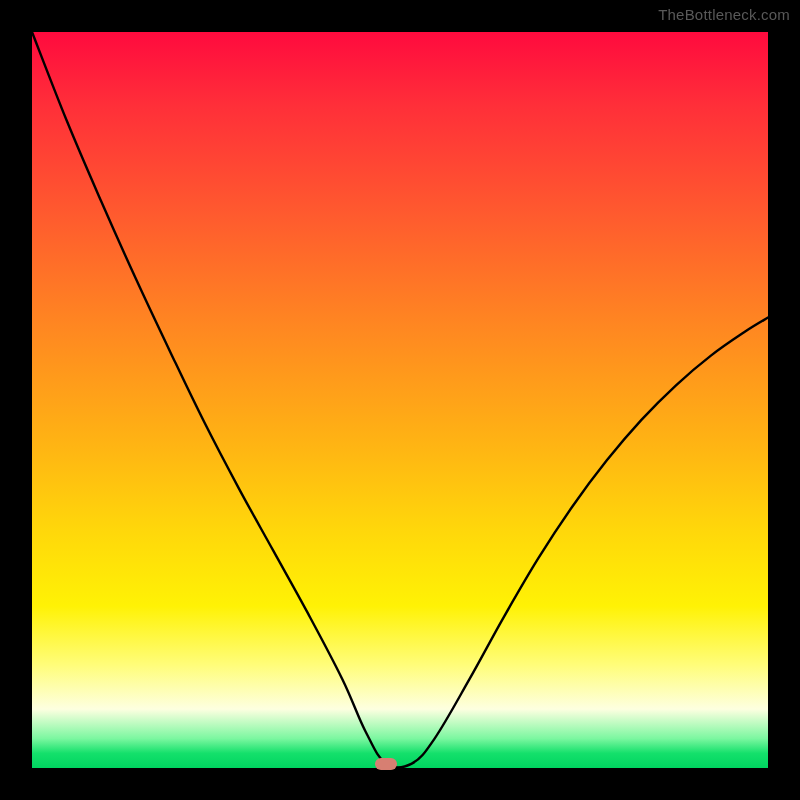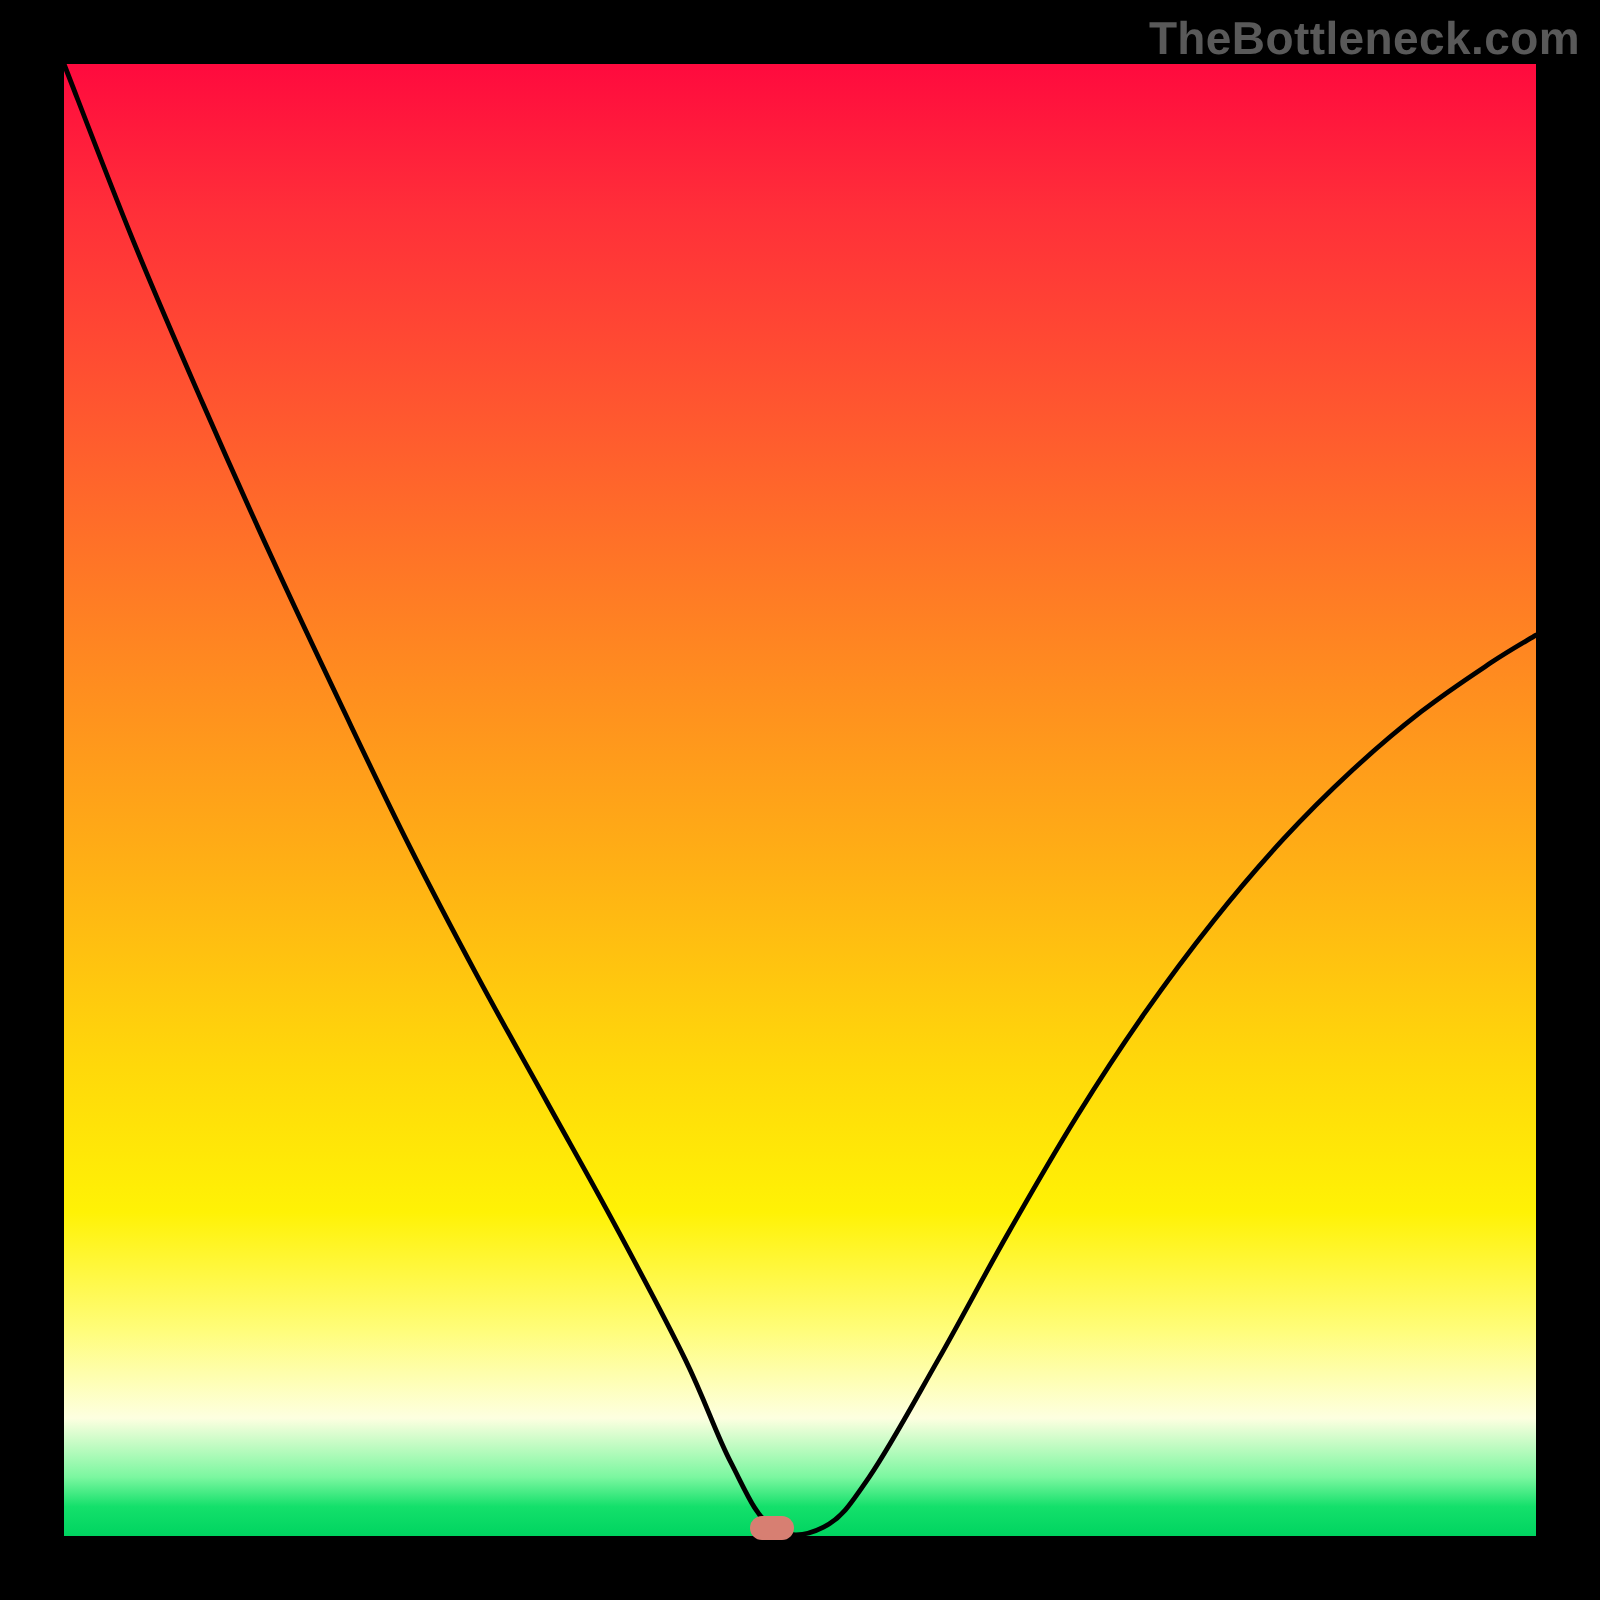--- a/index.html
+++ b/index.html
@@ -37,22 +37,22 @@
       #fdffe0 92%,
       #7bf7a0 96%,
       #14e06b 98%,
       #00d460 100%
     );
   }
   .watermark {
     position: absolute;
     top: 6px;
     right: 10px;
-    font-size: 23px;
-    font-weight: 700;
+    font-size: 15px;
+    font-weight: 400;
     color: #595959;
     letter-spacing: 0.2px;
     user-select: none;
   }
   .marker {
     position: absolute;
     width: 22px;
     height: 12px;
     border-radius: 6px;
     background: #d77f72;

